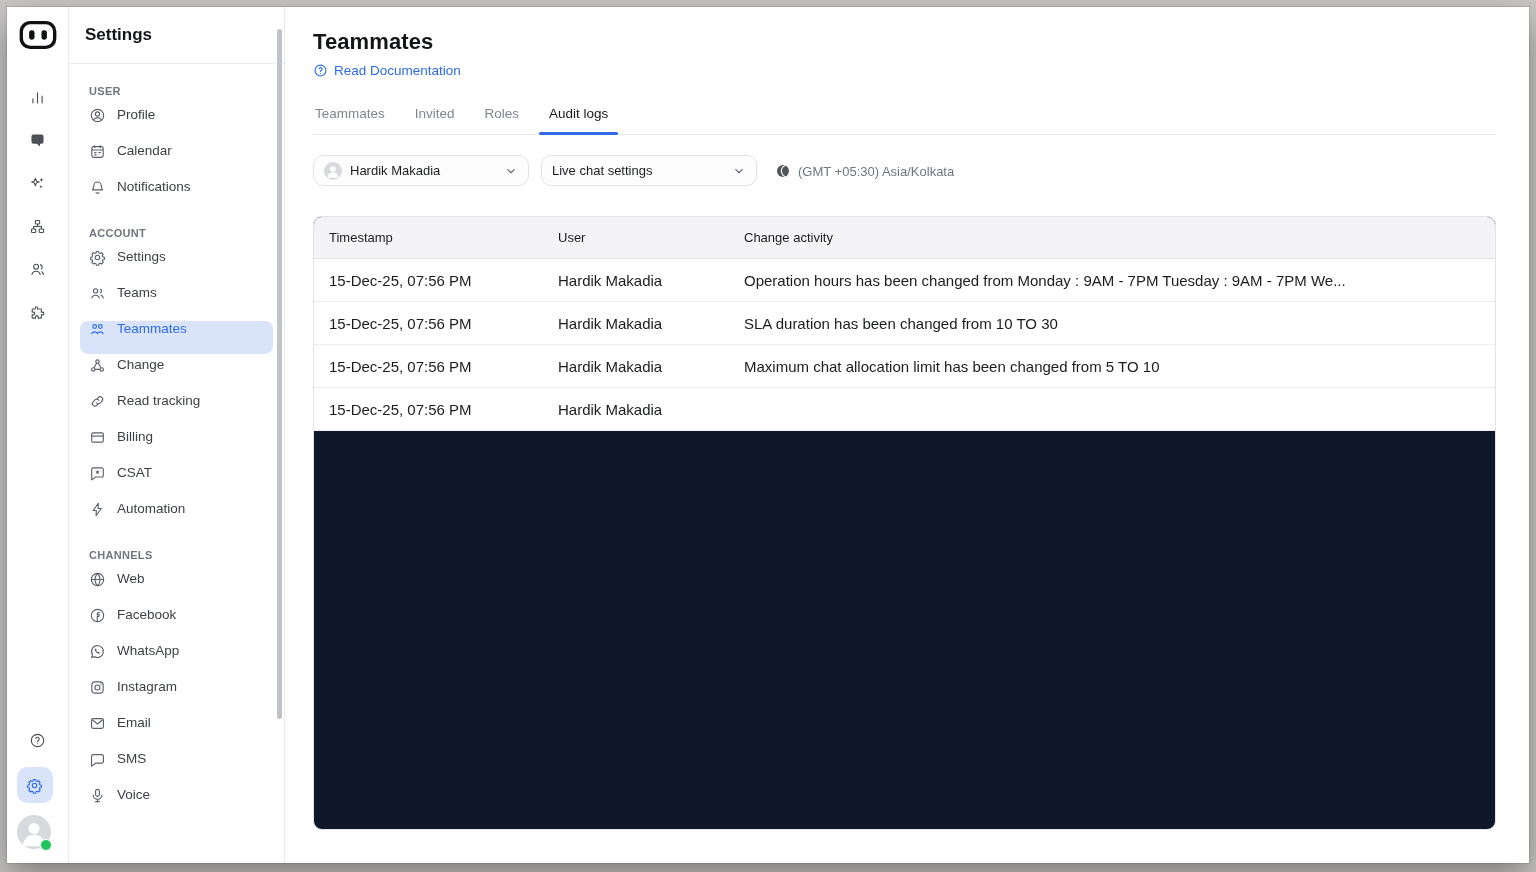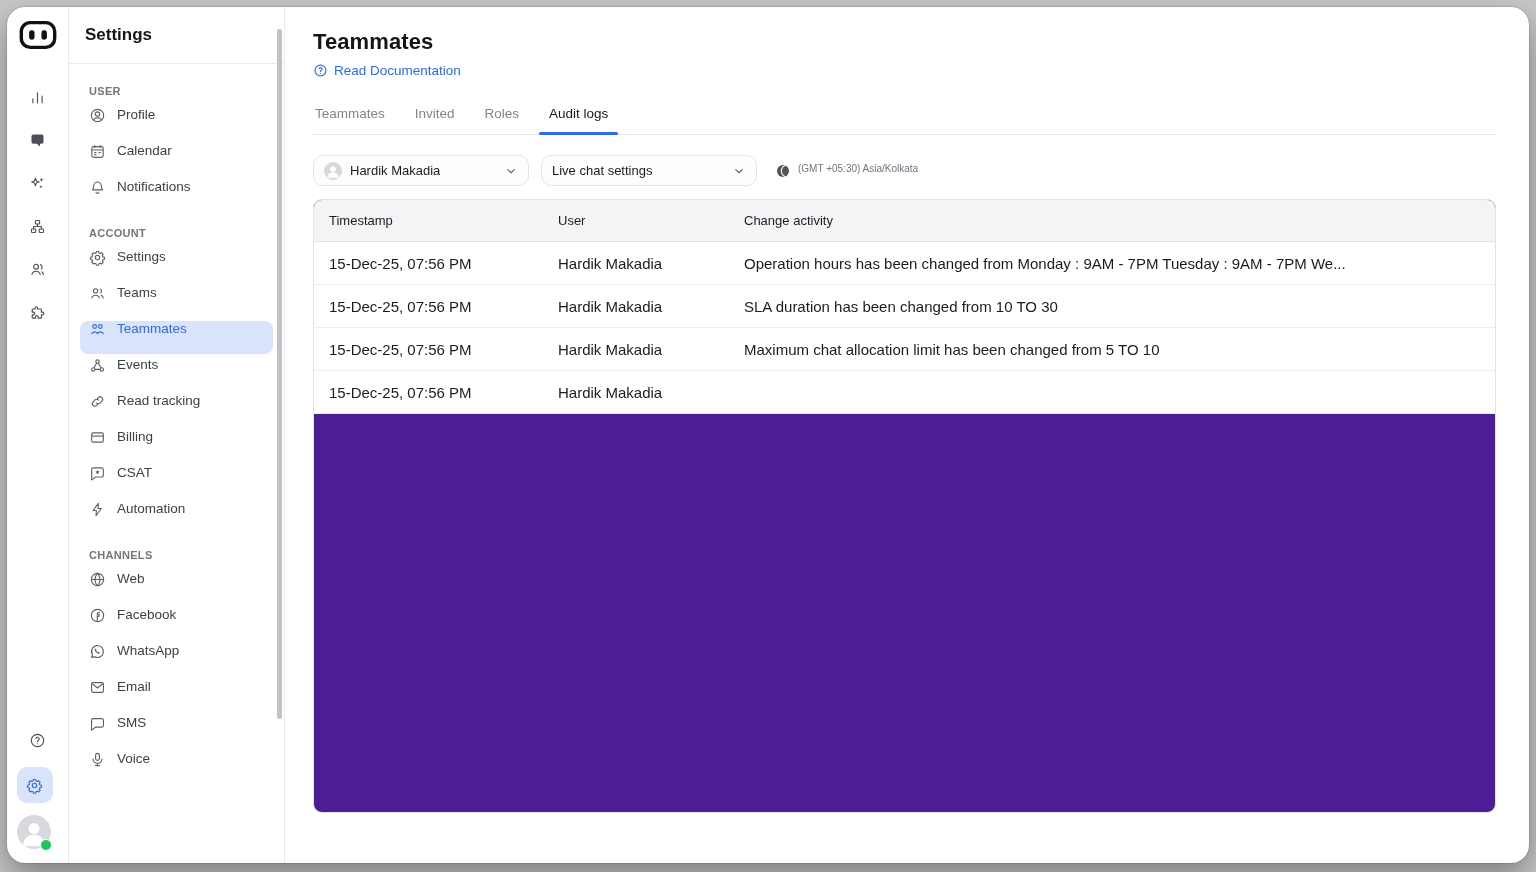--- a/index.html
+++ b/index.html
@@ -8,21 +8,21 @@
     --border:#e3e4e8;
     --border-lite:#eeeef1;
     --txt:#1b1c1f;
     --txt-mid:#3c3f45;
     --txt-gray:#72767e;
     --icon-gray:#5c6169;
   }
   *{margin:0;padding:0;box-sizing:border-box}
   html,body{width:1536px;height:872px;overflow:hidden}
   body{background:#c9c8c6;font-family:"Liberation Sans","DejaVu Sans",sans-serif;}
-  .stage{position:absolute;left:7px;top:7px;right:7px;bottom:9px;background:#fff;border-radius:18px;
+  .stage{position:absolute;left:7px;top:7px;right:7px;bottom:9px;background:#fff;border-radius:0;
          box-shadow:0 0 0 1px rgba(0,0,0,.10),0 14px 34px rgba(0,0,0,.38);display:flex;overflow:hidden}
 
   
   .rail{width:62px;flex:none;border-right:1px solid #e9eaec;display:flex;flex-direction:column;align-items:center;padding:13px 0 14px}
   .rail-logo{margin-bottom:22px;cursor:pointer}
   .rail-btn{width:42px;height:43px;display:flex;align-items:center;justify-content:center;color:#4c4f55;cursor:pointer;border-radius:10px}
   .rail-btn svg{width:20px;height:20px;display:block}
   .rail-btn.active{width:36px;height:36px;margin:5px 0;background:var(--accent-bg);color:var(--accent)}
   .rail-spacer{flex:1}
   .rail-avatar{position:relative;width:34px;height:34px;margin-top:12px;cursor:pointer}
@@ -52,25 +52,25 @@
   .tab.active{color:#17181a;font-weight:400}
   .tab.active::after{content:"";position:absolute;left:-8px;right:-8px;bottom:-1px;height:3px;border-radius:3px;background:var(--accent)}
 
   .filters{display:flex;align-items:center;gap:12px;margin-top:20px}
   .select-pill{width:216px;height:31px;border:1px solid var(--border);border-radius:10px;background:#fdfdfd;display:flex;align-items:center;gap:8px;padding:0 10px;cursor:pointer}
   .mini-avatar{width:18px;height:18px;border-radius:50%;overflow:hidden;background:#d7d9dd;flex:none}
   .mini-avatar svg{width:18px;height:18px;display:block}
   .pill-label{flex:1;font-size:13px;font-weight:500;color:var(--txt);white-space:nowrap;overflow:hidden}
   .chev{color:#5f6670;display:flex}
   .chev svg{width:14px;height:14px}
-  .tz{display:flex;align-items:flex-start;gap:7px;color:#6f7680;font-size:10px;margin-left:6px}
+  .tz{display:flex;align-items:flex-end;gap:7px;color:#6f7680;font-size:13px;margin-left:6px}
   .tz .ic{color:#52565c;display:flex}
   .tz .ic svg{width:16px;height:16px}
 
-  .table-card{margin-top:13px;border:1px solid var(--border);border-radius:9px;height:614px;overflow:hidden;background:#4c1d95}
+  .table-card{margin-top:30px;border:1px solid var(--border);border-radius:9px;height:614px;overflow:hidden;background:#0f172a}
   .thead{display:flex;align-items:center;height:42px;background:#f4f4f6;border-bottom:1px solid var(--border);font-size:13px;font-weight:500;color:var(--txt)}
   .trow{display:flex;align-items:center;height:43px;border-bottom:1px solid var(--border-lite);font-size:15px;color:var(--txt);background:#fff}
   .c1{width:244px;padding-left:15px;flex:none}
   .c2{width:186px;flex:none}
   .c3{flex:1;padding-right:16px;white-space:nowrap;overflow:hidden;min-width:0}
 </style>
 </head>
 <body>
 
 <div class="stage">
@@ -229,21 +229,21 @@
         </div>
         <div class="nav-item">
           <span class="ic">
             <svg viewBox="0 0 24 24" fill="none" stroke="currentColor" stroke-width="1.6">
               <circle cx="12" cy="6.5" r="2.4"></circle>
               <circle cx="6" cy="17.5" r="2.4"></circle>
               <circle cx="18" cy="17.5" r="2.4"></circle>
               <path d="M10.9 8.6L7 15.4M13.1 8.6l3.9 6.8M8.4 17.5h7.2"></path>
             </svg>
           </span>
-          <span class="nav-label">Events</span>
+          <span class="nav-label">Change</span>
         </div>
         <div class="nav-item">
           <span class="ic">
             <svg viewBox="0 0 24 24" fill="none" stroke="currentColor" stroke-width="1.6">
               <path d="M10.2 13.8a3.6 3.6 0 0 0 5.4.4l2.6-2.6a3.6 3.6 0 0 0-5.1-5.1l-1.5 1.5" stroke-linecap="round"></path>
               <path d="M13.8 10.2a3.6 3.6 0 0 0-5.4-.4l-2.6 2.6a3.6 3.6 0 0 0 5.1 5.1l1.5-1.5" stroke-linecap="round"></path>
             </svg>
           </span>
           <span class="nav-label">Read tracking</span>
         </div>
@@ -293,20 +293,30 @@
           <span class="nav-label">Facebook</span>
         </div>
         <div class="nav-item">
           <span class="ic">
             <svg viewBox="0 0 24 24" fill="none" stroke="currentColor" stroke-width="1.6">
               <path d="M12 3.6a8.4 8.4 0 0 0-7.2 12.7l-1.2 4.1 4.2-1.1A8.4 8.4 0 1 0 12 3.6z" stroke-linejoin="round"></path>
               <path fill="currentColor" stroke="none" d="M9.4 7.9l1.4 1.4-.6 1.3c.5 1.1 1.4 2 2.5 2.5l1.3-.6 1.4 1.4c-.3.9-1.2 1.4-2.1 1.2-2.5-.6-4.5-2.6-5.1-5.1-.2-.9.3-1.8 1.2-2.1z"></path>
             </svg>
           </span>
           <span class="nav-label">WhatsApp</span>
+        </div>
+        <div class="nav-item">
+          <span class="ic">
+            <svg viewBox="0 0 24 24" fill="none" stroke="currentColor" stroke-width="1.6">
+              <rect x="4" y="4" width="16" height="16" rx="4.6"></rect>
+              <circle cx="12" cy="12" r="3.5"></circle>
+              <circle cx="16.9" cy="7.1" r="1" fill="currentColor" stroke="none"></circle>
+            </svg>
+          </span>
+          <span class="nav-label">Instagram</span>
         </div>
         <div class="nav-item">
           <span class="ic">
             <svg viewBox="0 0 24 24" fill="none" stroke="currentColor" stroke-width="1.6">
               <rect x="3.6" y="5.2" width="16.8" height="13.6" rx="2.2"></rect>
               <path d="M4.6 6.8l7.4 5.8 7.4-5.8"></path>
             </svg>
           </span>
           <span class="nav-label">Email</span>
         </div>

